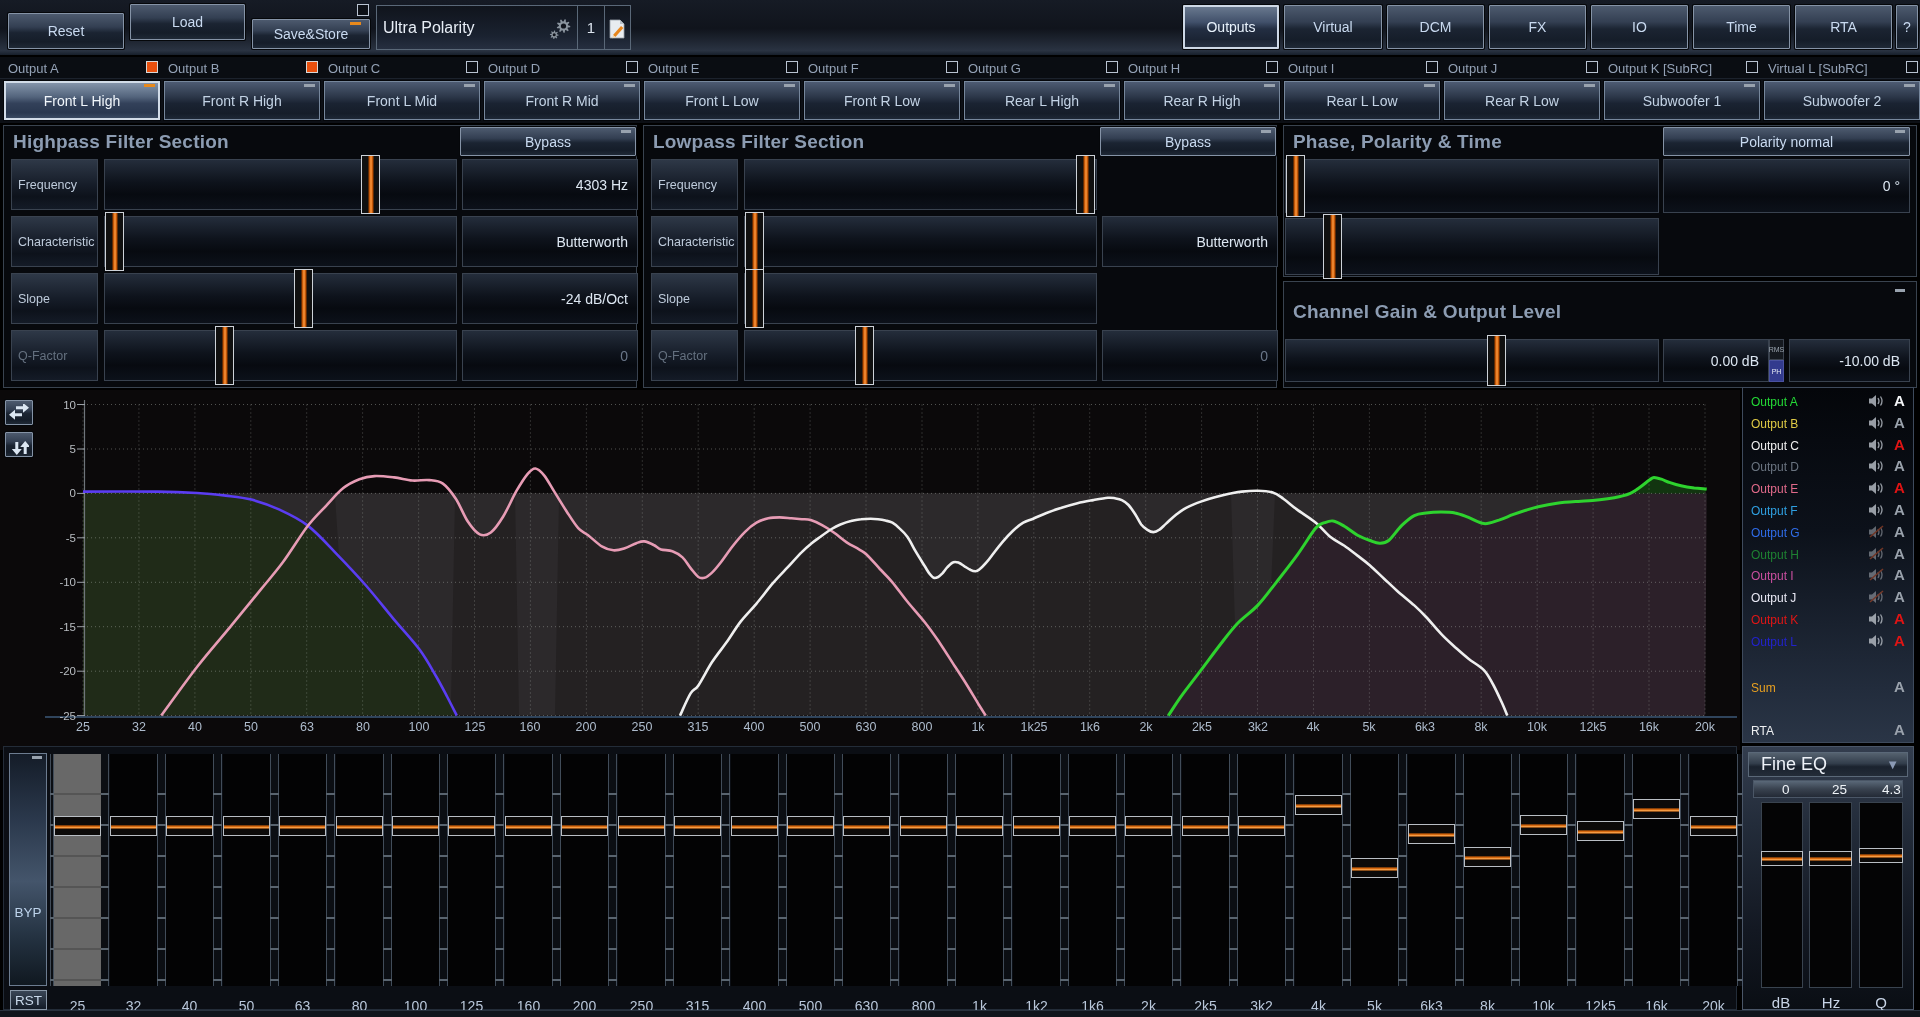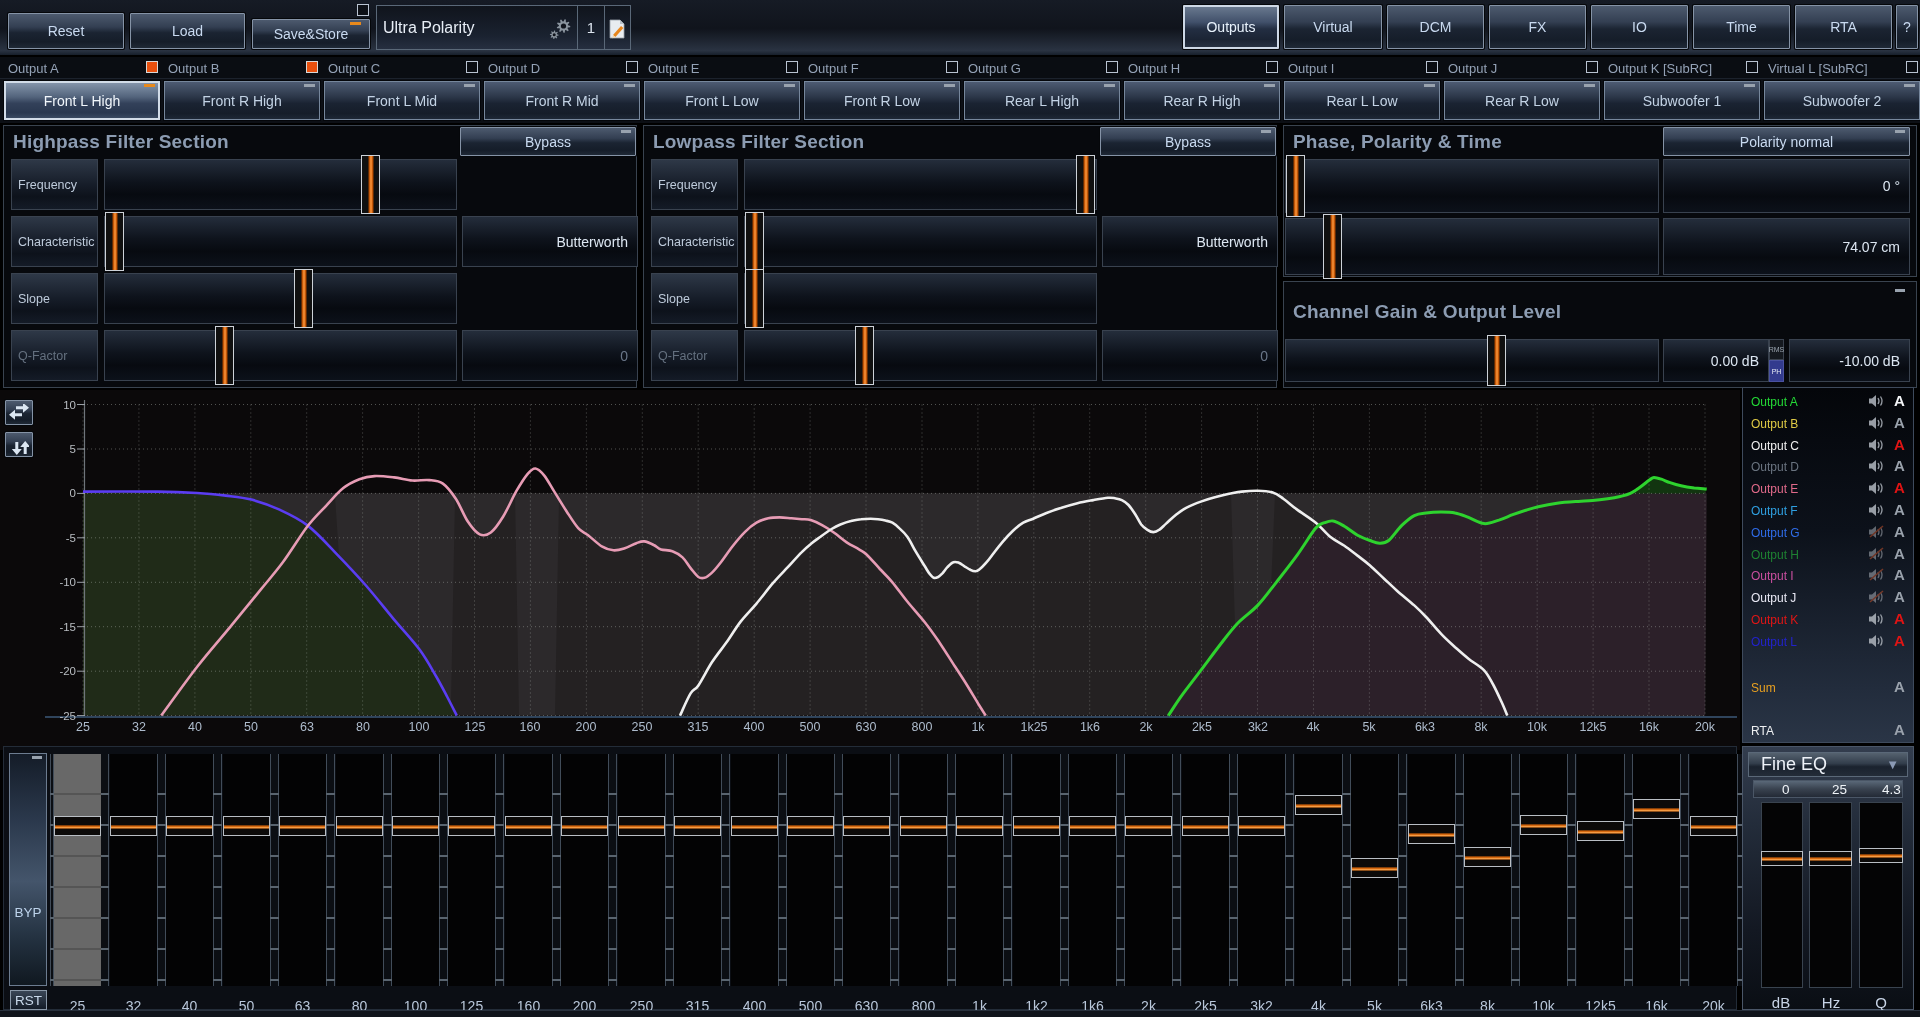--- a/index.html
+++ b/index.html
@@ -75,21 +75,21 @@
  background:linear-gradient(180deg,#5a6878 0%,#39424f 50%,#232a36 100%);
  border:1px solid #4a5666;color:#f0f4f8;font-size:13.5px}
 .fcol{position:absolute;top:55px;height:186px;background:#040405;border:1px solid #39434f}
 .flabel{position:absolute;top:247px;font-size:15px;color:#c8d4e6;width:44px;text-align:center}
 #botstrip{left:0;top:1010px;width:1920px;height:7px;background:#11151c;border-top:1px solid #2a323e}
 .tinytxt{position:absolute;font-size:10px;color:#8a96a8}
 </style></head><body>
 <div id="page">
     <div id="topbar" class="abs">
       <div class="btn" style="left:8px;top:13px;width:116px;height:36px">Reset</div>
-      <div class="btn" style="left:130px;top:13px;width:115px;height:36px">Load</div>
+      <div class="btn" style="left:130px;top:4px;width:115px;height:36px">Load</div>
       <div class="tinytxt" style="left:253px;top:19px">Overwrite</div>
       <div class="abs" style="left:357px;top:4px;width:12px;height:12px;border:1px solid #b9c3d1;background:#0d1016"></div>
       <div class="btn" style="left:252px;top:19px;width:118px;height:30px">Save&amp;Store</div>
       <div class="dash or" style="left:350px;top:22px"></div>
       <div class="abs" style="left:376px;top:5px;width:202px;height:45px;border:1px solid #5a6878;background:linear-gradient(180deg,#10141c,#1a2230 70%,#262f40)">
         <span style="position:absolute;left:6px;top:13px;font-size:16px;color:#e8eef6">Ultra Polarity</span>
         <svg style="position:absolute;right:4px;top:11px" width="24" height="24" viewBox="0 0 24 24">
           <path d="M21.30,9.00 L21.20,10.18 L18.82,10.57 L18.48,11.30 L19.71,13.37 L18.87,14.21 L16.80,12.98 L16.07,13.32 L15.68,15.70 L14.50,15.80 L13.70,13.53 L12.93,13.32 L11.10,14.89 L10.13,14.21 L10.98,11.96 L10.52,11.30 L8.11,11.33 L7.80,10.18 L9.90,9.00 L9.97,8.20 L8.11,6.67 L8.61,5.60 L10.98,6.04 L11.54,5.48 L11.10,3.11 L12.17,2.61 L13.70,4.47 L14.50,4.40 L15.68,2.30 L16.83,2.61 L16.80,5.02 L17.46,5.48 L19.71,4.63 L20.39,5.60 L18.82,7.43 L19.03,8.20 Z" fill="#8a949e"></path>
           <circle cx="14.5" cy="9.0" r="2.6" fill="#10141c"></circle>
           <path d="M9.50,17.80 L9.42,18.64 L7.79,18.87 L7.53,19.36 L8.24,20.84 L7.59,21.38 L6.27,20.39 L5.75,20.55 L5.20,22.10 L4.36,22.02 L4.13,20.39 L3.64,20.13 L2.16,20.84 L1.62,20.19 L2.61,18.87 L2.45,18.35 L0.90,17.80 L0.98,16.96 L2.61,16.73 L2.87,16.24 L2.16,14.76 L2.81,14.22 L4.13,15.21 L4.65,15.05 L5.20,13.50 L6.04,13.58 L6.27,15.21 L6.76,15.47 L8.24,14.76 L8.78,15.41 L7.79,16.73 L7.95,17.25 Z" fill="#8a949e"></path>
@@ -168,31 +168,33 @@
     </div>
     <div class="section" style="left:3px;top:125px;width:634px;height:263px"></div>
     <div class="sectitle abs" style="left:13px;top:131px">Highpass Filter Section</div>
     <div class="btn" style="left:460px;top:127px;width:176px;height:29px;font-size:14px">Bypass</div>
     <div class="dash" style="left:621px;top:130px;width:10px"></div>
     <div class="srow slabel" style="left:11px;top:159px;width:87px;height:51px">Frequency</div>
     <div class="srow track" style="left:104px;top:159px;width:353px;height:51px"></div>
     <div class="thumb" style="left:361px;top:155px;height:59px">
       <i></i>
     </div>
+    <div class="srow svalue" style="left:462px;top:159px;width:176px;height:51px">4303 Hz</div>
     <div class="srow slabel" style="left:11px;top:216px;width:87px;height:51px">Characteristic</div>
     <div class="srow track" style="left:104px;top:216px;width:353px;height:51px"></div>
     <div class="thumb" style="left:105px;top:212px;height:59px">
       <i></i>
     </div>
     <div class="srow svalue" style="left:462px;top:216px;width:176px;height:51px">Butterworth</div>
     <div class="srow slabel" style="left:11px;top:273px;width:87px;height:51px">Slope</div>
     <div class="srow track" style="left:104px;top:273px;width:353px;height:51px"></div>
     <div class="thumb" style="left:294px;top:269px;height:59px">
       <i></i>
     </div>
+    <div class="srow svalue" style="left:462px;top:273px;width:176px;height:51px">-24 dB/Oct</div>
     <div class="srow slabel dim" style="left:11px;top:330px;width:87px;height:51px">Q-Factor</div>
     <div class="srow track" style="left:104px;top:330px;width:353px;height:51px"></div>
     <div class="thumb" style="left:215px;top:326px;height:59px">
       <i></i>
     </div>
     <div class="srow svalue dim" style="left:462px;top:330px;width:176px;height:51px">0</div>
     <div class="section" style="left:643px;top:125px;width:634px;height:263px"></div>
     <div class="sectitle abs" style="left:653px;top:131px">Lowpass Filter Section</div>
     <div class="btn" style="left:1100px;top:127px;width:176px;height:29px;font-size:14px">Bypass</div>
     <div class="dash" style="left:1261px;top:130px;width:10px"></div>
@@ -224,21 +226,20 @@
     <div class="dash" style="left:1895px;top:130px;width:10px"></div>
     <div class="srow track" style="left:1285px;top:159px;width:374px;height:54px"></div>
     <div class="thumb" style="left:1286px;top:155px;height:62px">
       <i></i>
     </div>
     <div class="srow svalue" style="left:1663px;top:159px;width:247px;height:54px">0 °</div>
     <div class="srow track" style="left:1285px;top:218px;width:374px;height:57px"></div>
     <div class="thumb" style="left:1323px;top:214px;height:65px">
       <i></i>
     </div>
-    <div class="srow svalue" style="left:1663px;top:218px;width:247px;height:57px">74.07 cm</div>
     <div class="section" style="left:1283px;top:281px;width:634px;height:107px"></div>
     <div class="sectitle abs" style="left:1293px;top:301px">Channel Gain &amp; Output Level</div>
     <div class="dash" style="left:1895px;top:289px;width:10px"></div>
     <div class="srow track" style="left:1285px;top:339px;width:374px;height:43px"></div>
     <div class="thumb" style="left:1487px;top:335px;height:51px">
       <i></i>
     </div>
     <div class="srow svalue" style="left:1663px;top:339px;width:106px;height:43px">0.00 dB</div>
     <div class="abs" style="left:1769px;top:339px;width:15px;height:21px;background:#15191f;border:1px solid #3a424e;color:#9aa4ae;font-size:7px;display:flex;align-items:center;justify-content:center">RMS</div>
     <div class="abs" style="left:1769px;top:360px;width:15px;height:22px;background:#333b8e;border:1px solid #4a52a0;color:#e8ecf4;font-size:7px;display:flex;align-items:center;justify-content:center">PH</div>

